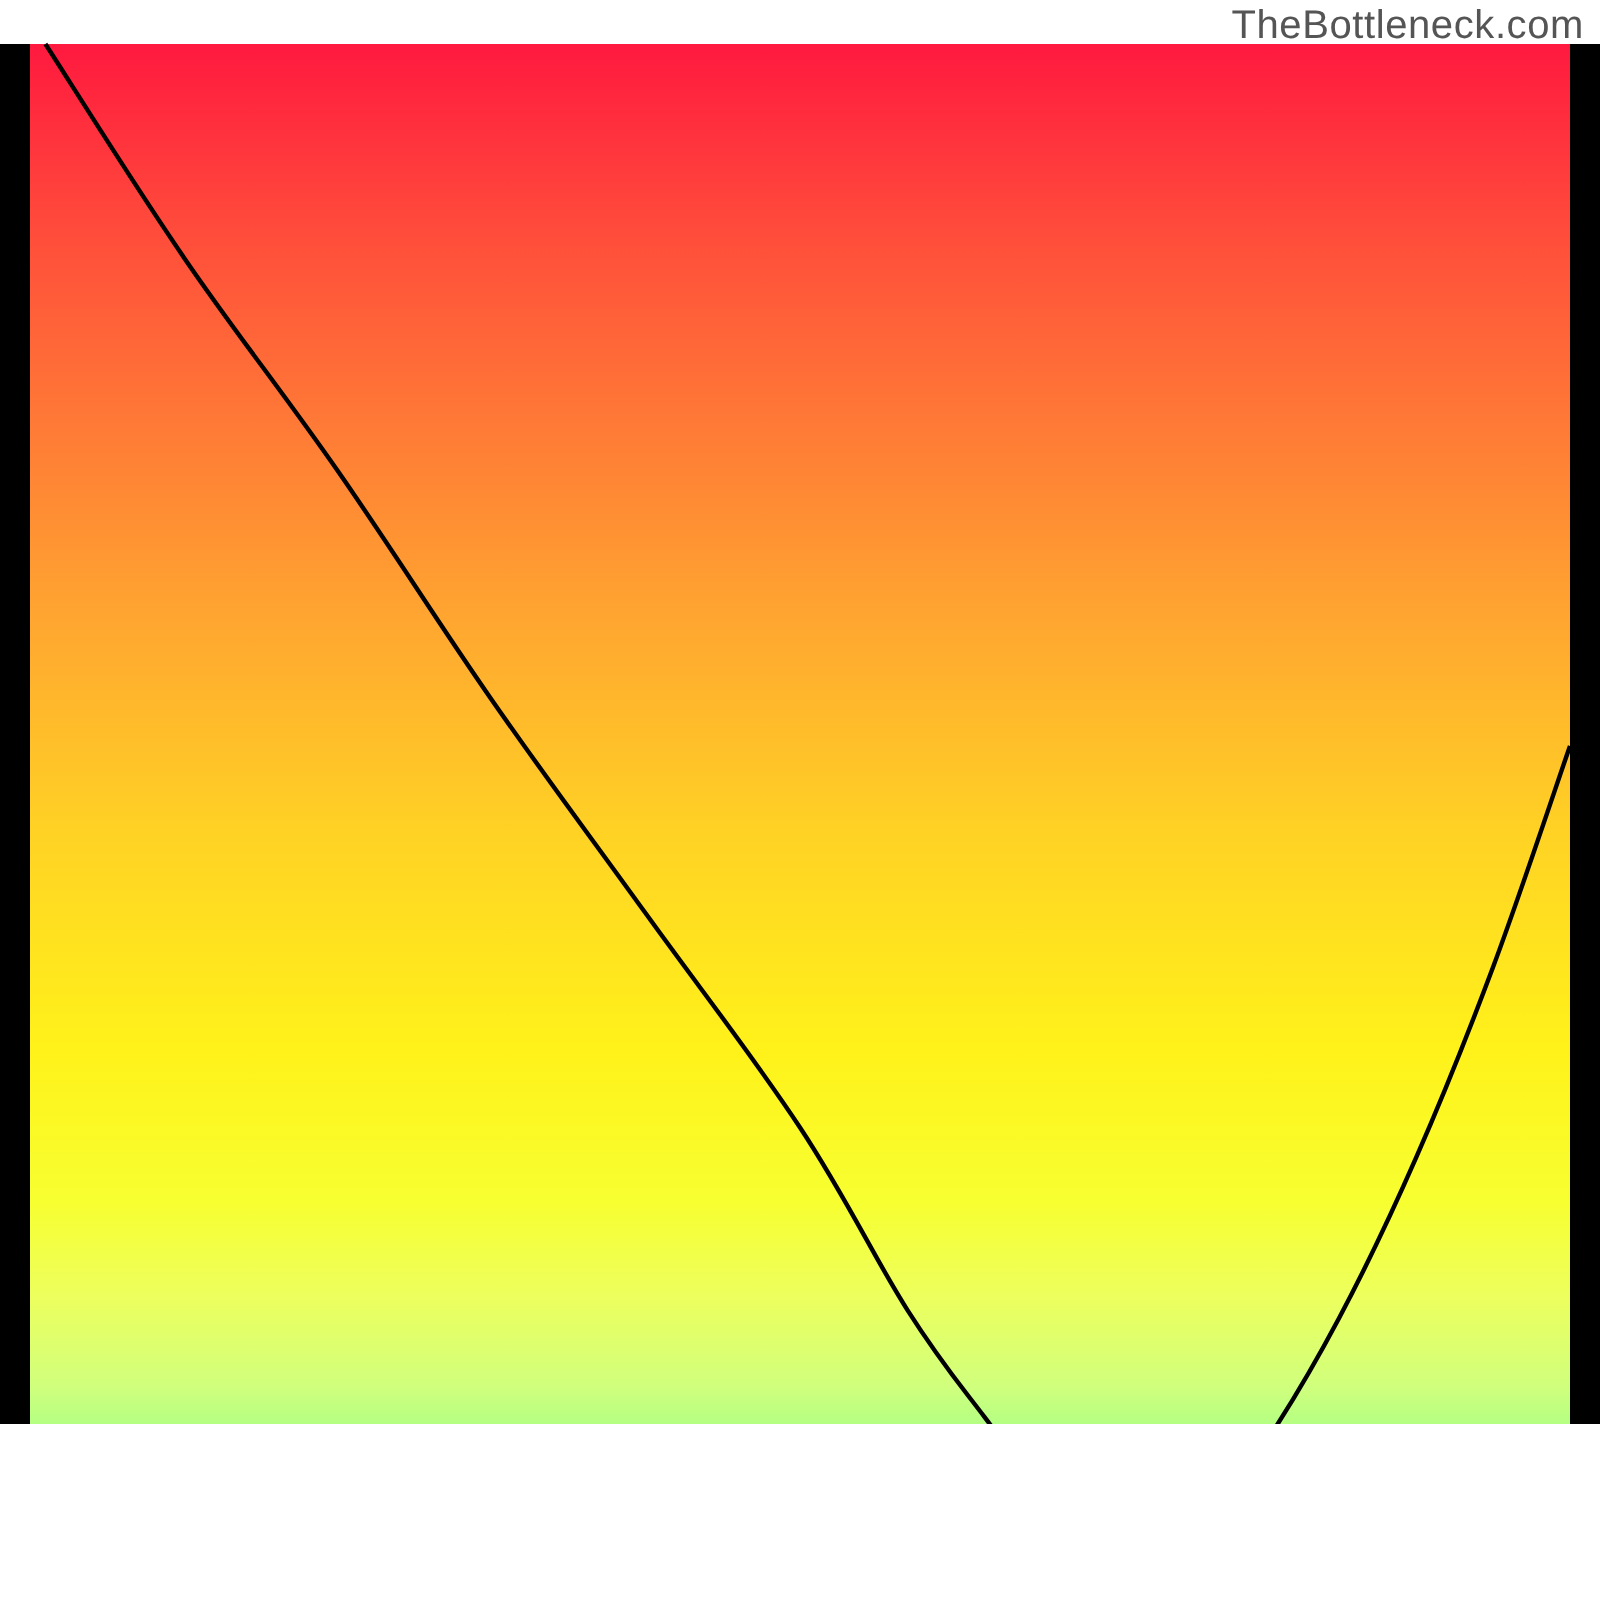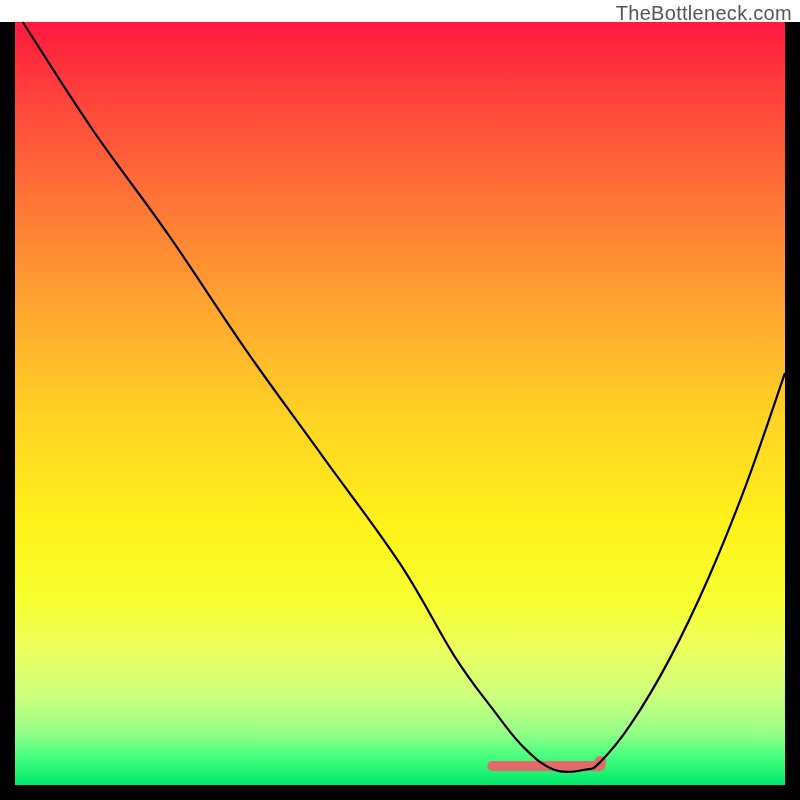--- a/index.html
+++ b/index.html
@@ -3,21 +3,21 @@
 <meta charset="utf-8">
 <style>
   body {
     margin: 0;
     padding: 0;
     background: #ffffff;
     font-family: Arial, sans-serif;
   }
   .container {
     width: 800px;
-    height: 800px;
+    height: 712px;
     position: relative;
   }
   .watermark {
     position: absolute;
     top: 2px;
     right: 8px;
     color: #555555;
     font-size: 20px;
     font-weight: normal;
     z-index: 10;

